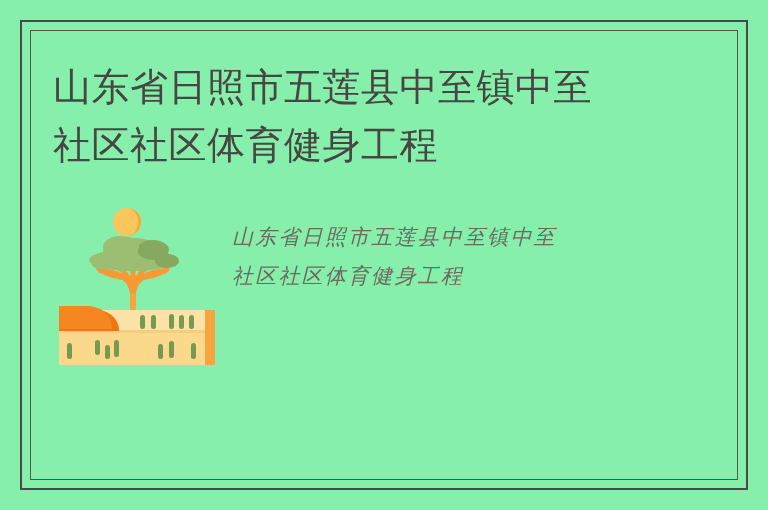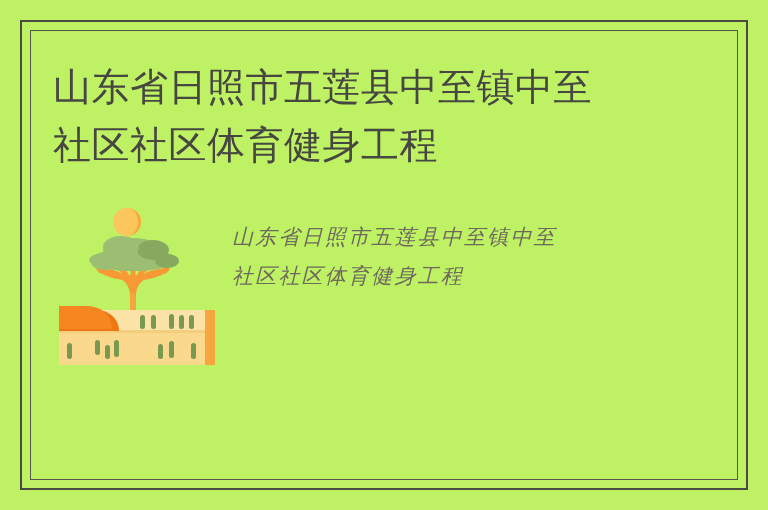--- a/index.html
+++ b/index.html
@@ -11,21 +11,21 @@
     height: 510px;
     overflow: hidden;
     background: #FDFCF7;
     font-family: "Liberation Sans", "DejaVu Sans", sans-serif;
   }
 
   .page {
     position: relative;
     width: 768px;
     height: 510px;
-    background: #bef264;
+    background: #86efac;
     box-sizing: border-box;
   }
 
   
   .frame-outer {
     position: absolute;
     left: 20px;
     top: 20px;
     width: 728px;
     height: 470px;

